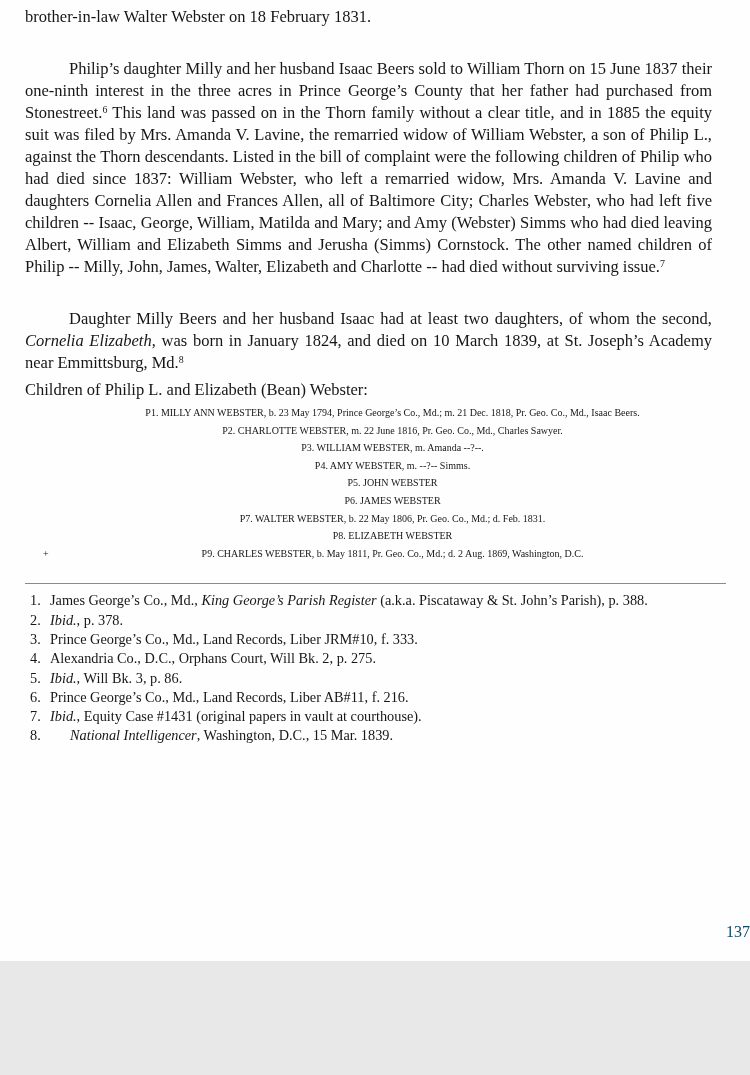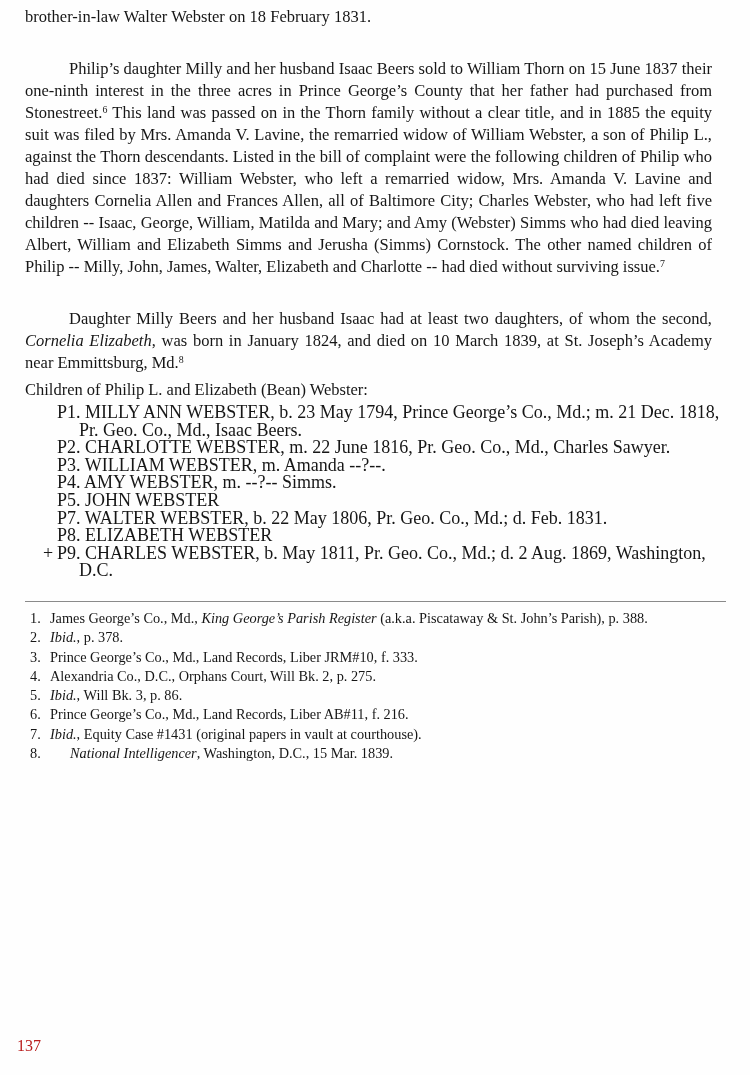--- a/index.html
+++ b/index.html
@@ -3,21 +3,21 @@
 <meta charset="utf-8">
 <style>
   html, body {
     margin: 0;
     padding: 0;
     background: #e8e8e8;
   }
   .page {
     position: relative;
     width: 750px;
-    height: 1075px;
+    height: 961px;
     margin: 0;
     box-sizing: border-box;
     background: #fefefe;
     color: #161616;
     font-family: "Liberation Serif", "DejaVu Serif", serif;
     padding: 6px 22px 0 25px;
     overflow: hidden;
   }
   .body-text {
     font-size: 16.5px;
@@ -32,22 +32,23 @@
     text-align: justify;
     text-indent: 44px;
   }
   .children-heading {
     margin: 5px 0 3px 0;
     font-size: 16.5px;
     line-height: 22px;
   }
   .children-list {
     margin: 0 0 0 32px;
-    font-size: 18px;
+    font-size: 10px;
     line-height: 17.6px;
+    text-align: center;
   }
   .child-item {
     position: relative;
     padding-left: 22px;
     text-indent: -22px;
   }
   .plus-marker {
     position: absolute;
     left: -14px;
     top: 0;
@@ -79,23 +80,23 @@
     line-height: 0;
     position: relative;
     top: -0.5em;
     vertical-align: baseline;
   }
   .page-number {
     position: absolute;
     left: 17px;
     right: 0;
     bottom: 20px;
-    text-align: left;
+    text-align: right;
     font-size: 16px;
-    color: #b91c1c;
+    color: #0c4a6e;
   }
 </style>
 </head>
 <body>
 
 <div class="page">
 
   <p class="body-text continuation-line">brother-in-law Walter Webster on 18 February 1831.</p>
 
   <p class="body-text body-para"><span>Philip’s daughter Milly and her husband Isaac Beers sold to William Thorn on 15 June 1837 their one-ninth interest in the three acres in Prince George’s County that her father had purchased from Stonestreet.</span><sup>6</sup><span> This land was passed on in the Thorn family without a clear title, and in 1885 the equity suit was filed by Mrs. Amanda V. Lavine, the remarried widow of William Webster, a son of Philip L., against the Thorn descendants. Listed in the bill of complaint were the following children of Philip who had died since 1837: William Webster, who left a remarried widow, Mrs. Amanda V. Lavine and daughters Cornelia Allen and Frances Allen, all of Baltimore City; Charles Webster, who had left five children -- Isaac, George, William, Matilda and Mary; and Amy (Webster) Simms who had died leaving Albert, William and Elizabeth Simms and Jerusha (Simms) Cornstock. The other named children of Philip -- Milly, John, James, Walter, Elizabeth and Charlotte -- had died without surviving issue.</span><sup>7</sup></p>
@@ -119,20 +120,23 @@
       </div>
 
       <div class="child-item">
         <span class="plus-marker"></span><span>P4. AMY WEBSTER, m. --?-- Simms.</span>
       </div>
 
       <div class="child-item">
         <span class="plus-marker"></span><span>P5. JOHN WEBSTER</span>
       </div>
 
+      <div class="child-item">
+        <span class="plus-marker"></span><span>P6. JAMES WEBSTER</span>
+      </div>
 
       <div class="child-item">
         <span class="plus-marker"></span><span>P7. WALTER WEBSTER, b. 22 May 1806, Pr. Geo. Co., Md.; d. Feb. 1831.</span>
       </div>
 
       <div class="child-item">
         <span class="plus-marker"></span><span>P8. ELIZABETH WEBSTER</span>
       </div>
 
       <div class="child-item">

